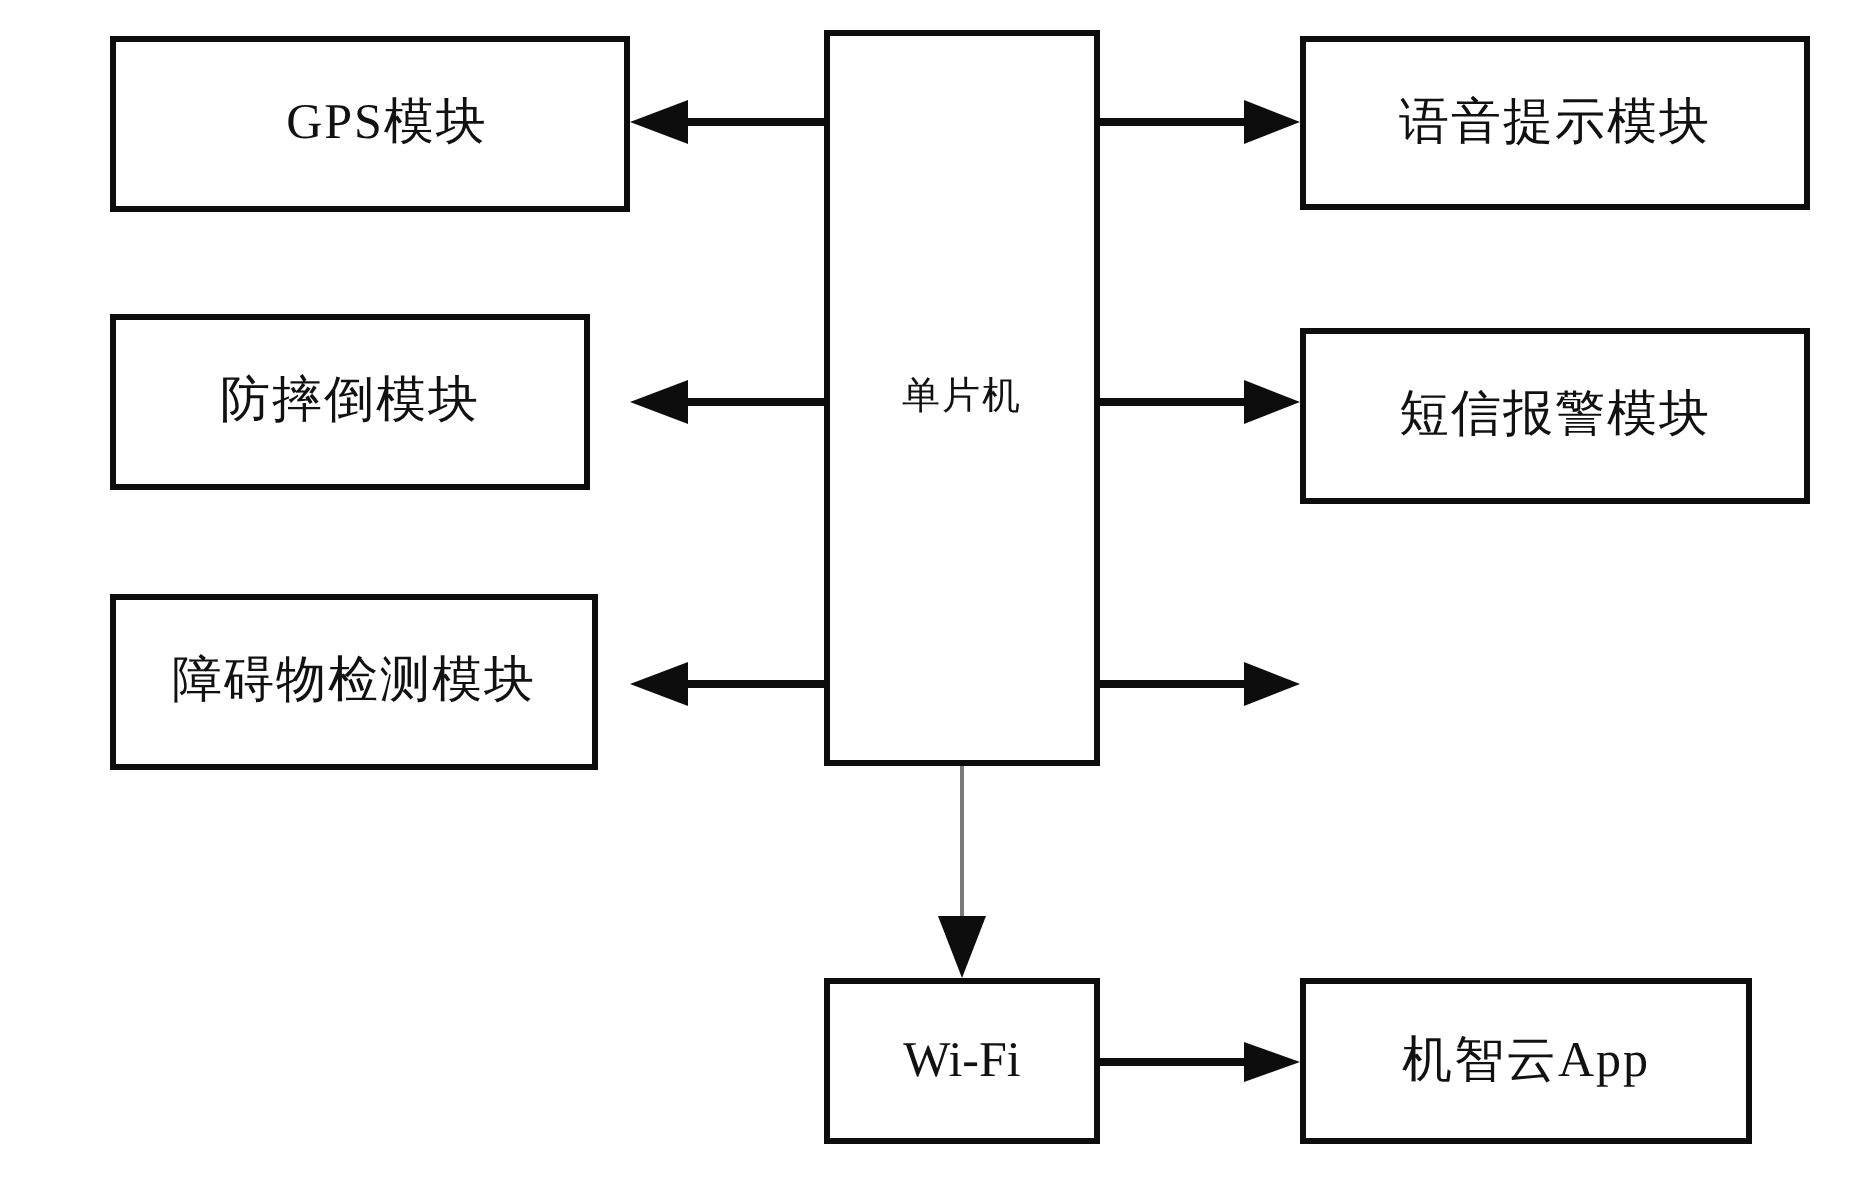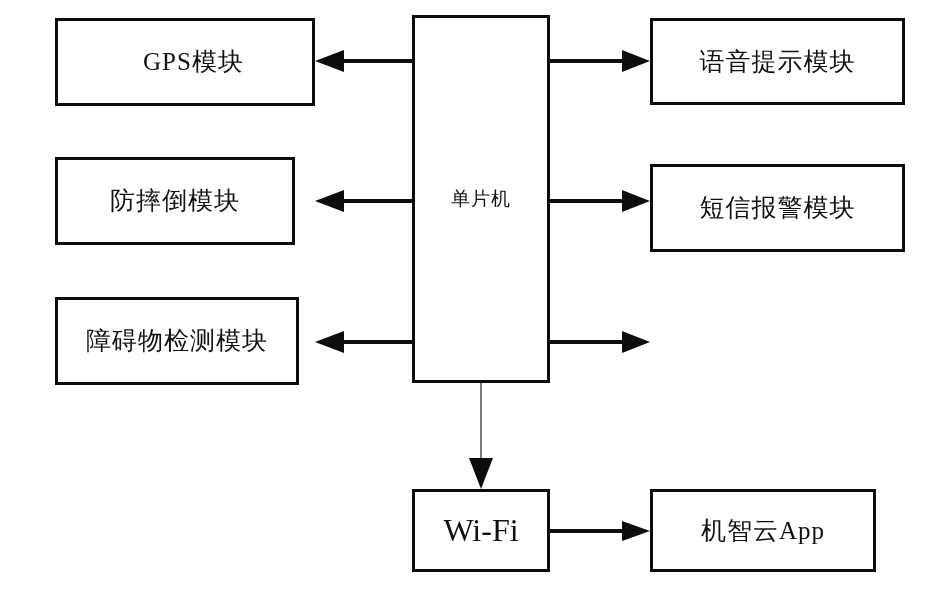--- a/index.html
+++ b/index.html
@@ -44,21 +44,21 @@
     left: 412px; top: 15px; width: 138px; height: 368px;
   }
   #node-mcu .node-label { font-size: 19px; }
   
   #node-lcd   { left: 650px; top: 18px;  width: 255px; height: 87px; }
   #node-sms   { left: 650px; top: 164px; width: 255px; height: 88px; }
   #node-voice { left: 650px; top: 297px; width: 255px; height: 88px; }
   
   #node-wifi { left: 412px; top: 489px; width: 138px; height: 83px; }
   #node-wifi .node-label {
-    font-size: 32px;
+    font-size: 25px;
     letter-spacing: 0px;
   }
   #node-app  { left: 650px; top: 489px; width: 226px; height: 83px; }
 
   #connector-layer {
     position: absolute;
     left: 0;
     top: 0;
     width: 928px;
     height: 595px;

